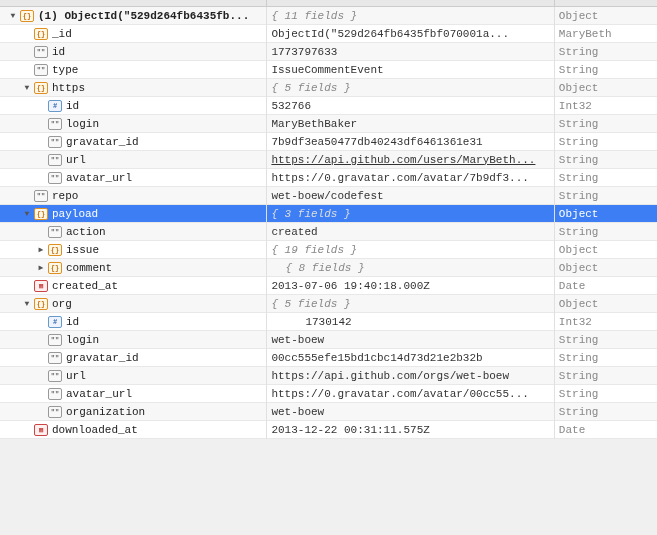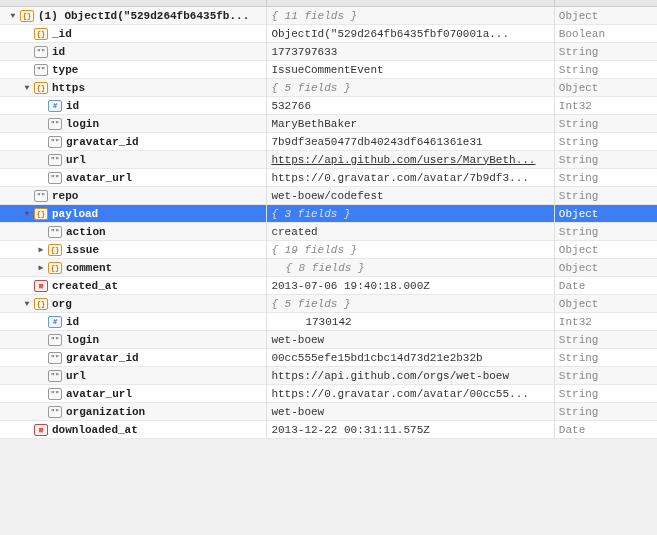--- a/index.html
+++ b/index.html
@@ -108,21 +108,20 @@
     }
 
     .toggle-placeholder {
       display: inline-block;
       width: 10px;
       flex-shrink: 0;
     }
 
     .key-name {
       color: #222;
-      font-weight: bold;
     }
 
     .type-label {
       color: #888;
       font-size: 11px;
     }
 
     .selected .key-name {
       color: #fff;
     }
@@ -164,21 +163,21 @@
         <td class="col-key">
           <div class="row-inner" style="padding-left: 18px;">
             <span class="toggle-placeholder"></span>
             <span style="display: inline-flex; align-items: center; justify-content: center; width: 14px; height: 12px; border: 1.5px solid rgb(224, 144, 32); border-radius: 2px; background: rgb(255, 248, 232); font-size: 7px; font-weight: bold; color: rgb(192, 112, 16); flex-shrink: 0; margin-right: 2px;">{}</span>
             <span class="key-name">_id</span>
           </div>
         </td>
         <td class="col-value">
           <span class="col-value-text" style="color: rgb(51, 51, 51);">ObjectId("529d264fb6435fbf070001a...</span>
         </td>
-        <td class="col-type"><span class="type-label">Boolean</span></td>
+        <td class="col-type"><span class="type-label">MaryBeth</span></td>
       </tr>
       <tr>
         <td class="col-key">
           <div class="row-inner" style="padding-left: 18px;">
             <span class="toggle-placeholder"></span>
             <span style="display: inline-flex; align-items: center; justify-content: center; width: 14px; height: 12px; border: 1.5px solid rgb(153, 153, 153); border-radius: 2px; background: rgb(248, 248, 248); font-size: 7px; font-weight: bold; color: rgb(102, 102, 102); flex-shrink: 0; margin-right: 2px;">""</span>
             <span class="key-name">id</span>
           </div>
         </td>
         <td class="col-value">

